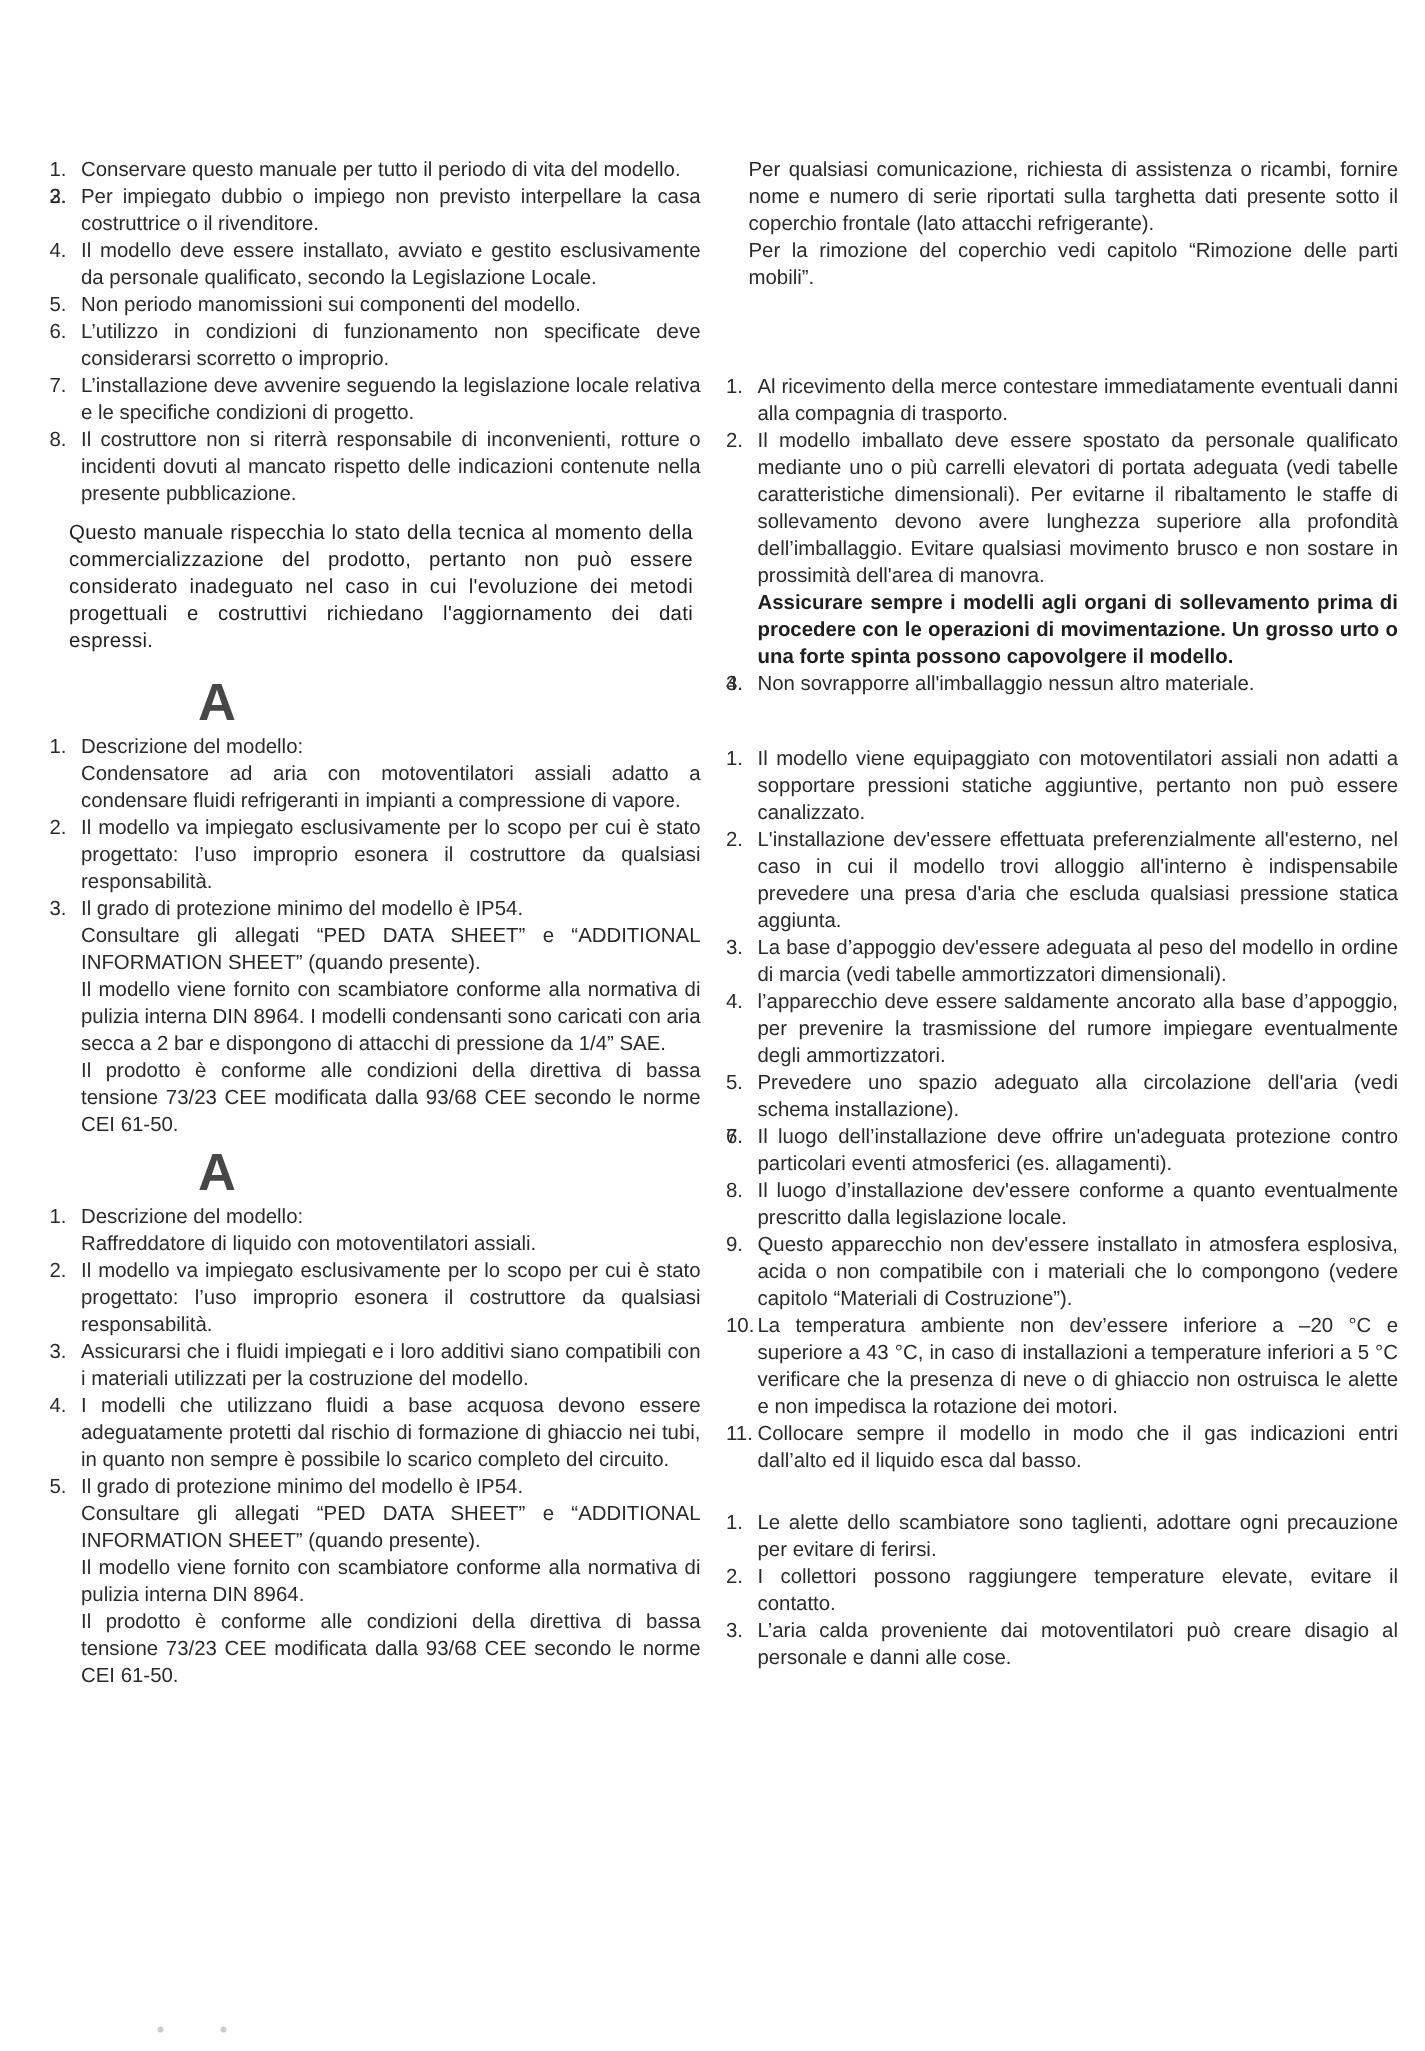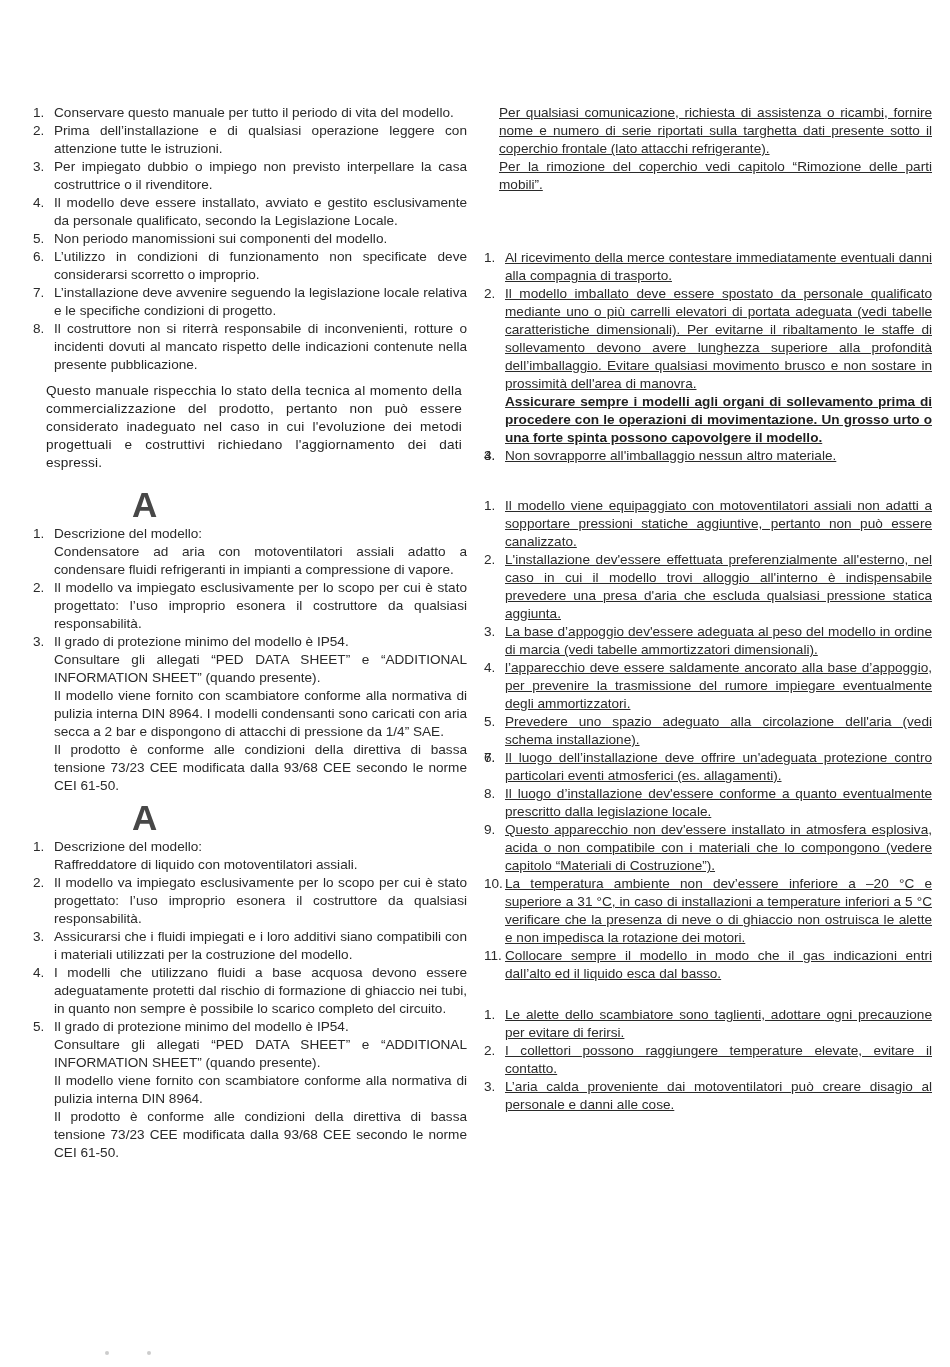--- a/index.html
+++ b/index.html
@@ -9,21 +9,21 @@
     height: 1367px;
     background: #ffffff;
     font-family: "Liberation Sans", sans-serif;
     font-size: 13.6px;
     line-height: 18px;
     color: #2a2a2a;
     overflow: hidden;
   }
   .col { position: absolute; top: 104px; }
   .col-left  { left: 33px;  width: 434px; }
-  .col-right { left: 484px; width: 448px; text-decoration: underline; }
+  .col-right { left: 484px; width: 448px; }
 
   .li {
     position: relative;
     padding-left: 21px;
     text-align: justify;
     hyphens: auto;
     -webkit-hyphens: auto;
   }
   .li .num { position: absolute; left: 0; top: 0; }
   .txt { white-space: pre-line; }
@@ -76,21 +76,21 @@
 </style>
 </head>
 <body>
 
 <div class="page">
 
   <div class="col col-left">
 
     <div class="list">
       <div class="li"><span class="num">1.</span><span class="txt">Conservare questo manuale per tutto il periodo di vita del modello.</span></div>
-      <div class="li"><span class="num">2.</span><span class="txt">Prima dell’installazione e di qualsiasi operazione leggere con attenzione tutte le istruzioni.</span></div>
+      <div class="li"><span class="num">2.</span></div>
       <div class="li"><span class="num">3.</span><span class="txt">Per impiegato dubbio o impiego non previsto interpellare la casa costruttrice o il rivenditore.</span></div>
       <div class="li"><span class="num">4.</span><span class="txt">Il modello deve essere installato, avviato e gestito esclusivamente da personale qualificato, secondo la Legislazione Locale.</span></div>
       <div class="li"><span class="num">5.</span><span class="txt">Non periodo manomissioni sui componenti del modello.</span></div>
       <div class="li"><span class="num">6.</span><span class="txt">L’utilizzo in condizioni di funzionamento non specificate deve considerarsi scorretto o improprio.</span></div>
       <div class="li"><span class="num">7.</span><span class="txt">L’installazione deve avvenire seguendo la legislazione locale relativa e le specifiche condizioni di progetto.</span></div>
       <div class="li"><span class="num">8.</span><span class="txt">Il costruttore non si riterrà responsabile di inconvenienti, rotture o incidenti dovuti al mancato rispetto delle indicazioni contenute nella presente pubblicazione.</span></div>
     </div>
 
     <div class="disclaimer">Questo manuale rispecchia lo stato della tecnica al momento della commercializzazione del prodotto, pertanto non può essere considerato inadeguato nel caso in cui l'evoluzione dei metodi progettuali e costruttivi richiedano l'aggiornamento dei dati espressi.</div>
 
@@ -139,21 +139,21 @@
     <div class="list mt-install">
       <div class="li"><span class="num">1.</span><span class="txt">Il modello viene equipaggiato con motoventilatori assiali non adatti a sopportare pressioni statiche aggiuntive, pertanto non può essere canalizzato.</span></div>
       <div class="li"><span class="num">2.</span><span class="txt">L'installazione dev'essere effettuata preferenzialmente all'esterno, nel caso in cui il modello trovi alloggio all'interno è indispensabile prevedere una presa d'aria che escluda qualsiasi pressione statica aggiunta.</span></div>
       <div class="li"><span class="num">3.</span><span class="txt">La base d’appoggio dev'essere adeguata al peso del modello in ordine di marcia (vedi tabelle ammortizzatori dimensionali).</span></div>
       <div class="li"><span class="num">4.</span><span class="txt">l’apparecchio deve essere saldamente ancorato alla base d’appoggio, per prevenire la trasmissione del rumore impiegare eventualmente degli ammortizzatori.</span></div>
       <div class="li"><span class="num">5.</span><span class="txt">Prevedere uno spazio adeguato alla circolazione dell'aria (vedi schema installazione).</span></div>
       <div class="li"><span class="num">6.</span></div>
       <div class="li"><span class="num">7.</span><span class="txt">Il luogo dell’installazione deve offrire un'adeguata protezione contro particolari eventi atmosferici (es. allagamenti).</span></div>
       <div class="li"><span class="num">8.</span><span class="txt">Il luogo d’installazione dev'essere conforme a quanto eventualmente prescritto dalla legislazione locale.</span></div>
       <div class="li"><span class="num">9.</span><span class="txt">Questo apparecchio non dev'essere installato in atmosfera esplosiva, acida o non compatibile con i materiali che lo compongono (vedere capitolo “Materiali di Costruzione”).</span></div>
-      <div class="li"><span class="num">10.</span><span class="txt">La temperatura ambiente non dev’essere inferiore a –20 °C e superiore a 31 °C, in caso di installazioni a temperature inferiori a 5 °C verificare che la presenza di neve o di ghiaccio non ostruisca le alette e non impedisca la rotazione dei motori.</span></div>
+      <div class="li"><span class="num">10.</span><span class="txt">La temperatura ambiente non dev’essere inferiore a –20 °C e superiore a 43 °C, in caso di installazioni a temperature inferiori a 5 °C verificare che la presenza di neve o di ghiaccio non ostruisca le alette e non impedisca la rotazione dei motori.</span></div>
       <div class="li"><span class="num">11.</span><span class="txt">Collocare sempre il modello in modo che il gas indicazioni entri dall’alto ed il liquido esca dal basso.</span></div>
     </div>
 
     <div class="list mt-safety">
       <div class="li"><span class="num">1.</span><span class="txt">Le alette dello scambiatore sono taglienti, adottare ogni precauzione per evitare di ferirsi.</span></div>
       <div class="li"><span class="num">2.</span><span class="txt">I collettori possono raggiungere temperature elevate, evitare il contatto.</span></div>
       <div class="li"><span class="num">3.</span><span class="txt">L’aria calda proveniente dai motoventilatori può creare disagio al personale e danni alle cose.</span></div>
     </div>
 
   </div>

